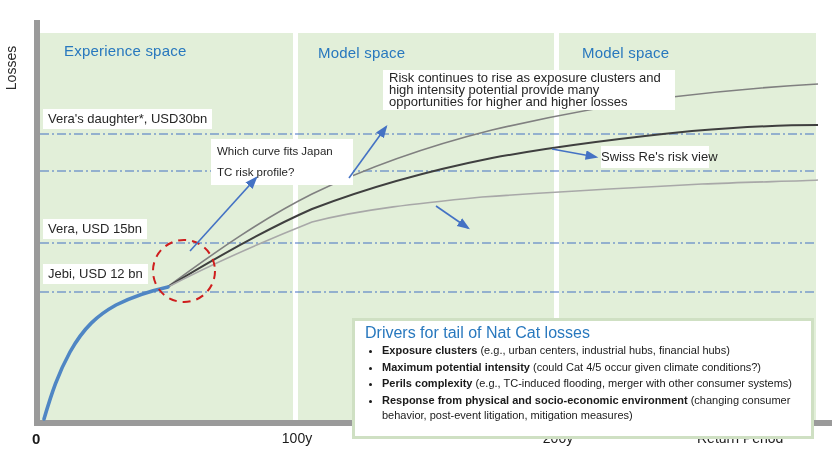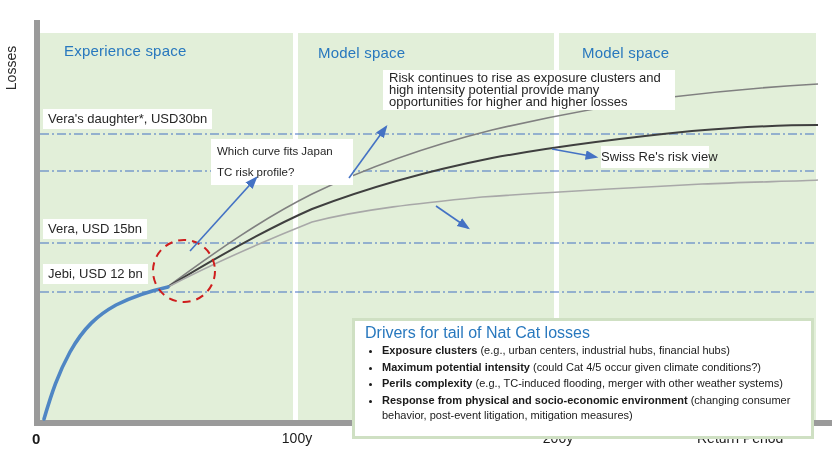--- a/index.html
+++ b/index.html
@@ -89,21 +89,21 @@
 
   <div class="wbox wrap" id="box-rising">Risk continues to rise as exposure clusters and high intensity potential provide many opportunities for higher and higher losses</div>
   <div class="wbox wrap" id="box-question">Which curve fits Japan TC risk profile?</div>
   <div class="wbox" id="box-swissre">Swiss Re's risk view</div>
 
   <div id="drivers-box">
     <div id="drivers-title">Drivers for tail of Nat Cat losses</div>
     <ul id="drivers-list">
       <li><b>Exposure clusters</b><span> (e.g., urban centers, industrial hubs, financial hubs)</span></li>
       <li><b>Maximum potential intensity</b><span> (could Cat 4/5 occur given climate conditions?)</span></li>
-      <li><b>Perils complexity</b><span> (e.g., TC-induced flooding, merger with other weather systems)</span></li>
+      <li><b>Perils complexity</b><span> (e.g., TC-induced flooding, merger with other consumer systems)</span></li>
       <li><b>Response from physical and socio-economic environment</b><span> (changing consumer behavior, post-event litigation, mitigation measures)</span></li>
     </ul>
   </div>
 
   <svg class="layer" width="832" height="449" viewBox="0 0 832 449">
     <defs>
       <marker id="ah" markerWidth="9" markerHeight="8" refX="6.5" refY="3" orient="auto">
         <path d="M0,0 L8,3 L0,6 z" fill="#4472c4"></path>
       </marker>
     </defs>

